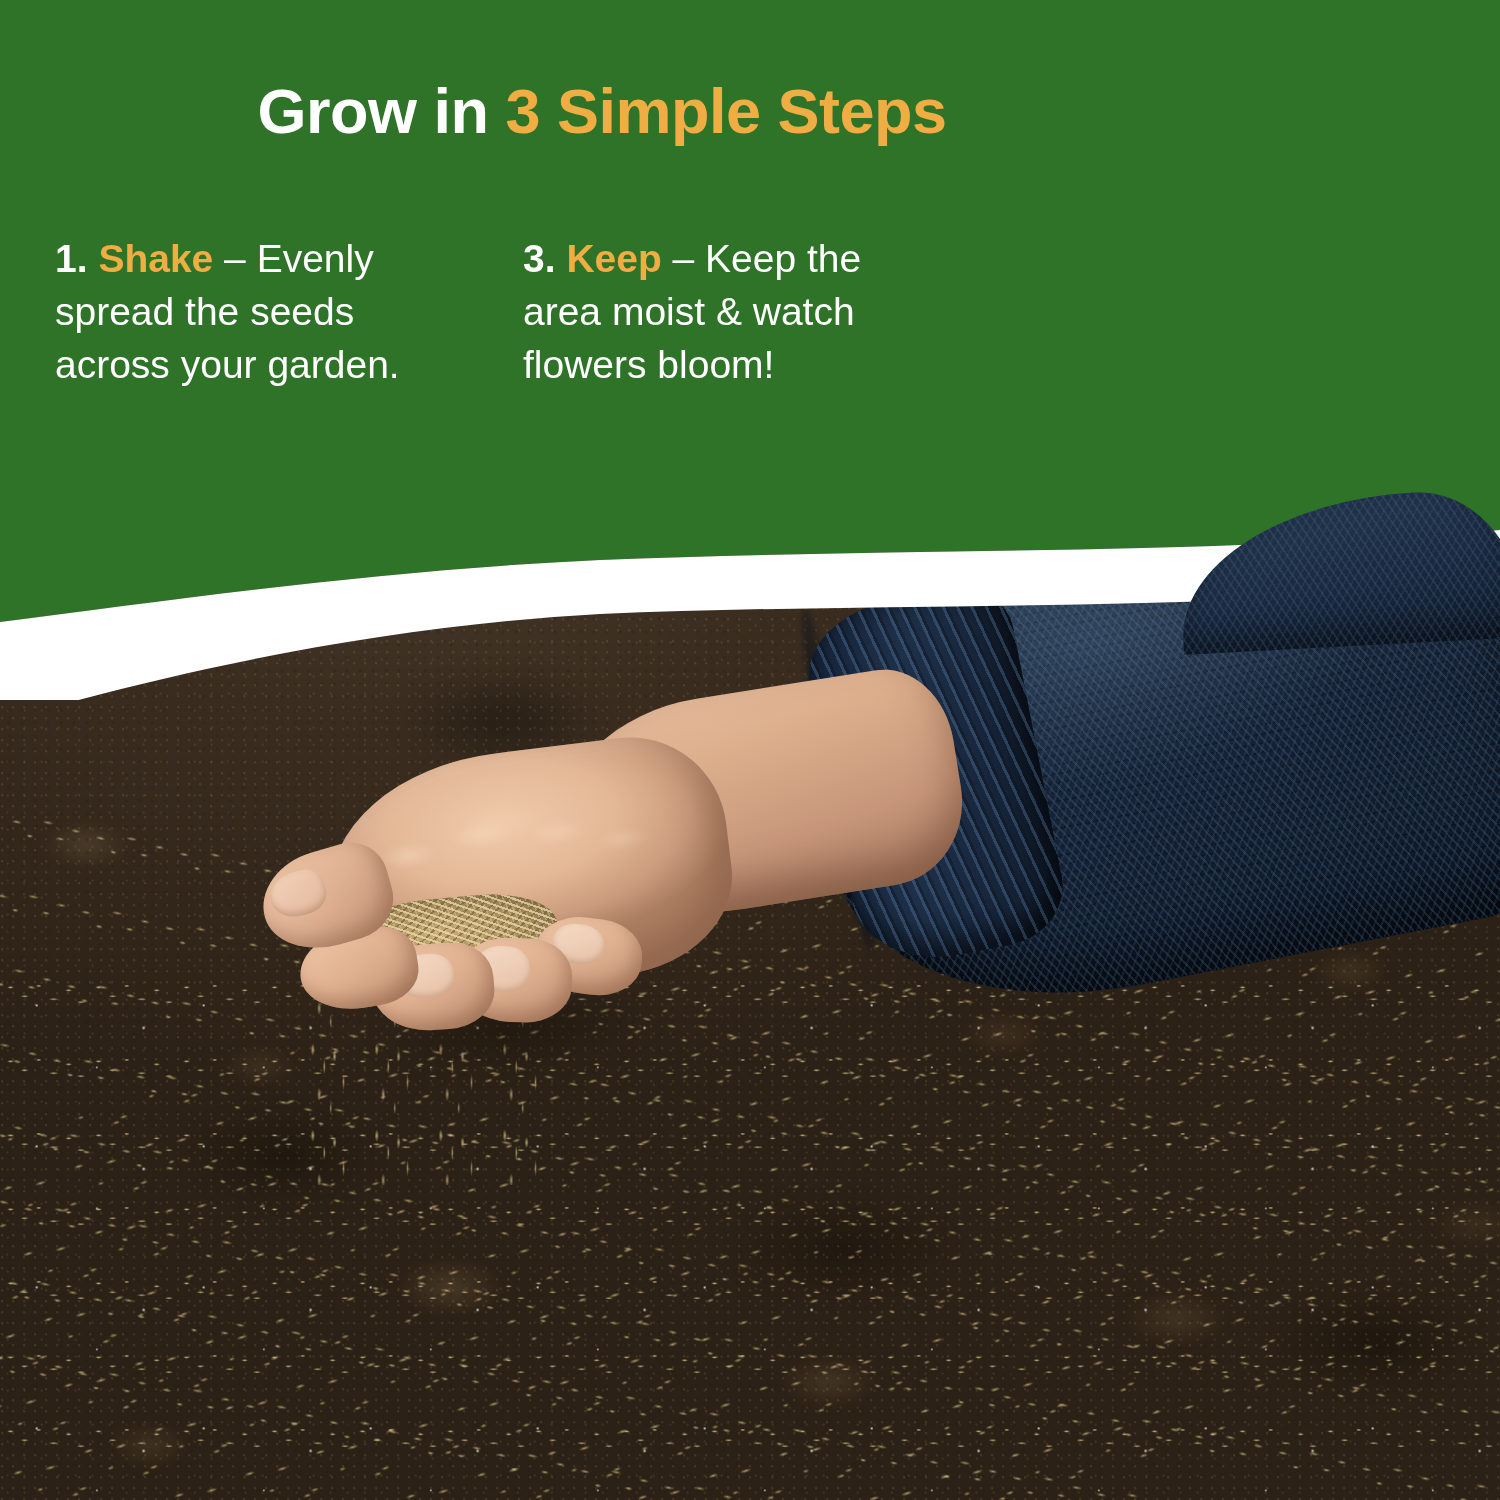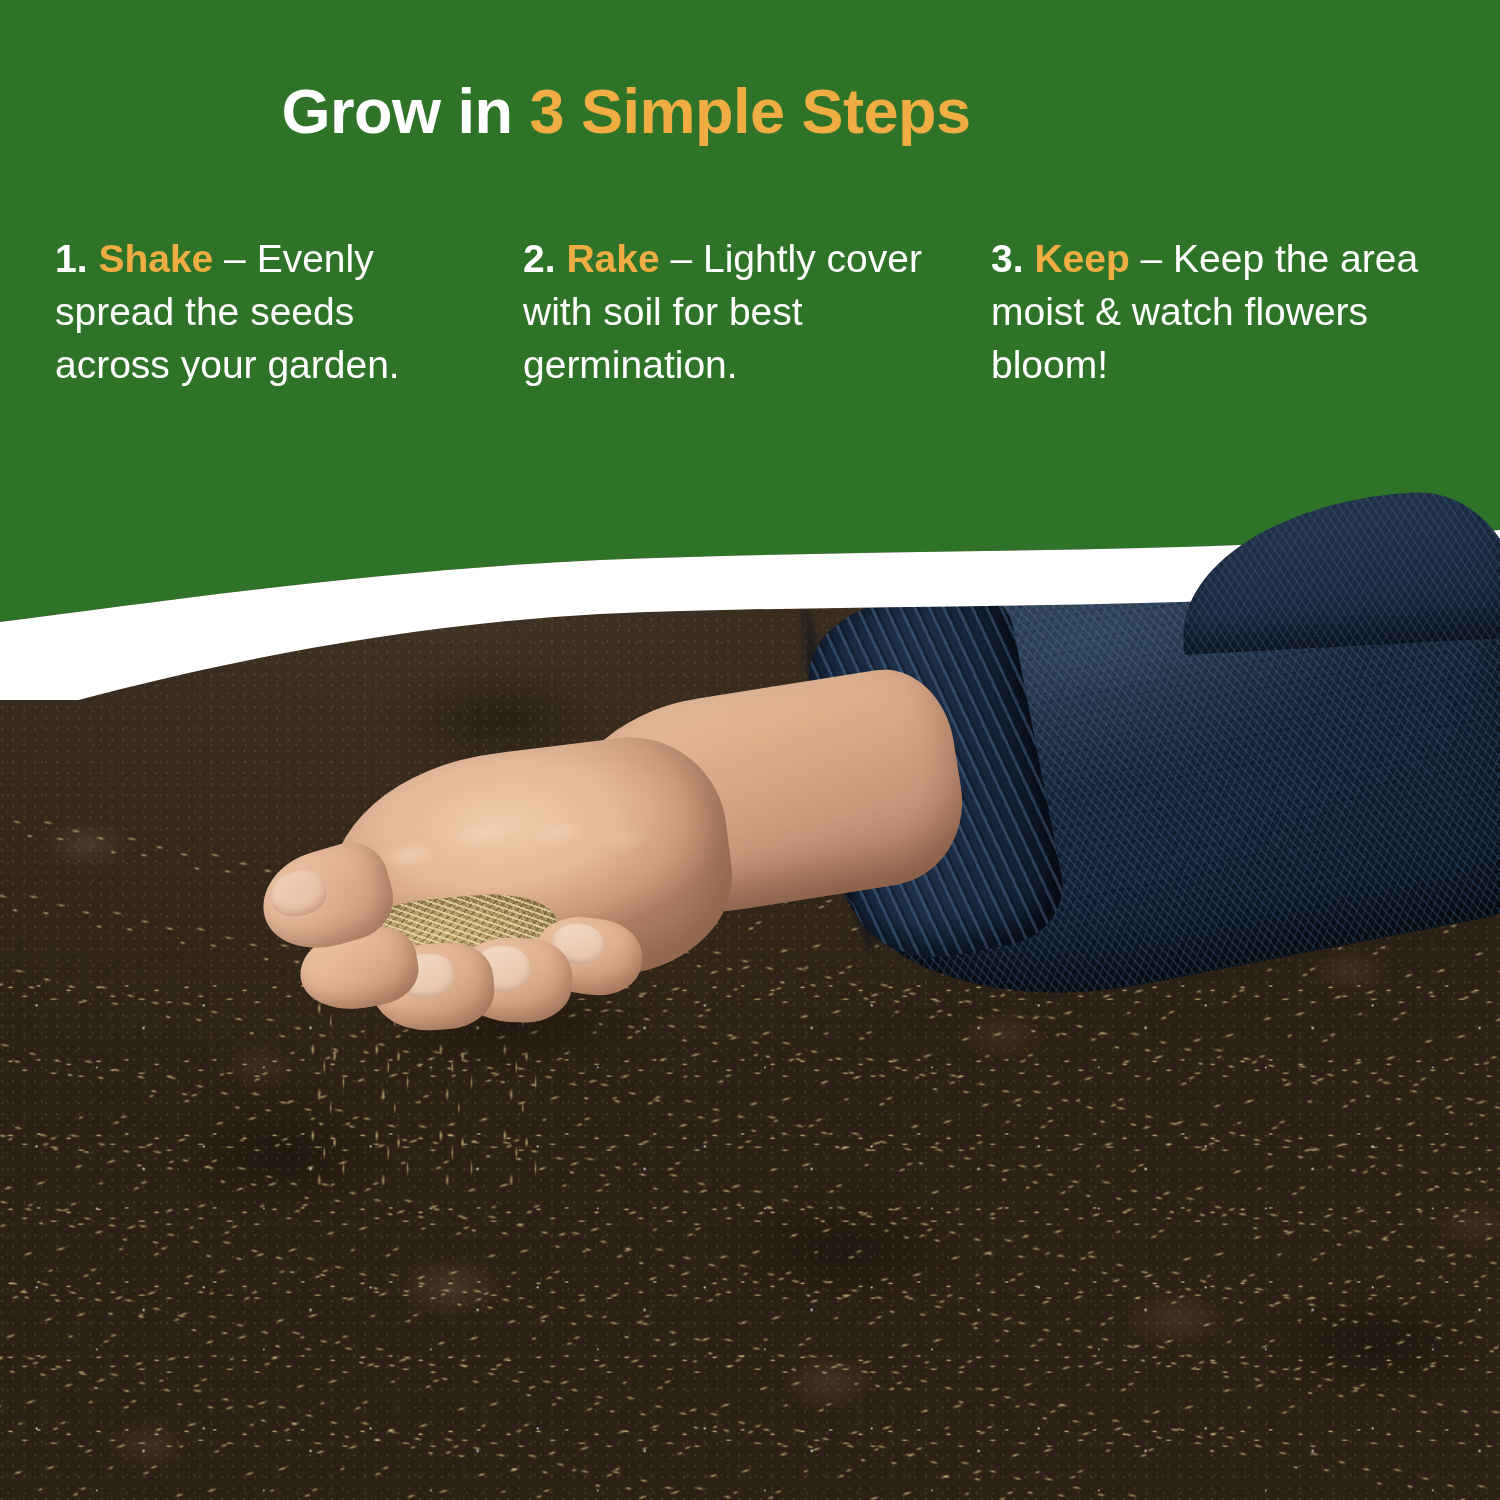--- a/index.html
+++ b/index.html
@@ -394,21 +394,20 @@
     position: absolute;
     left: 0;
     top: 78px;
     width: 1204px;
     text-align: center;
     font-size: 63px;
     font-weight: 700;
     letter-spacing: -0.5px;
     line-height: 1.06;
     white-space: nowrap;
-    padding-left: 24px;
   }
   .headline .hl-white { color: #ffffff; }
   .headline .hl-accent { color: #F0AD43; }
 
   .steps {
     position: absolute;
     left: 55px;
     top: 232px;
     width: 1400px;
     display: flex;
@@ -507,23 +506,20 @@
     <div class="headline">
       <span class="hl-white">Grow in </span><span class="hl-accent">3 Simple Steps</span>
     </div>
 
     <div class="steps">
 
       <div class="step">
         <span class="step-num">1.</span><span class="step-body"> </span><span class="step-title">Shake</span><span class="step-body"> – Evenly spread the seeds across your garden.</span>
       </div>
 
-      <div class="step">
-        <span class="step-num">2.</span><span class="step-body"> </span><span class="step-title">Rake</span><span class="step-body"> – Lightly cover with soil for best germination.</span>
-      </div>
 
       <div class="step">
         <span class="step-num">3.</span><span class="step-body"> </span><span class="step-title">Keep</span><span class="step-body"> – Keep the area moist &amp; watch flowers bloom!</span>
       </div>
 
     </div>
   </div>
 
 </div>
 

